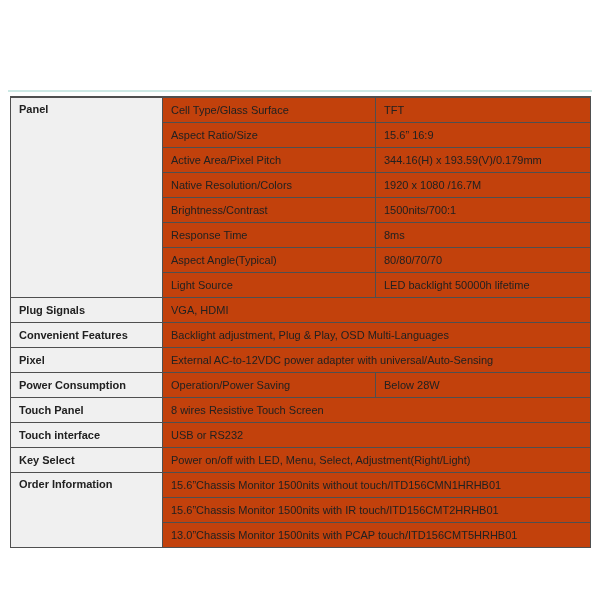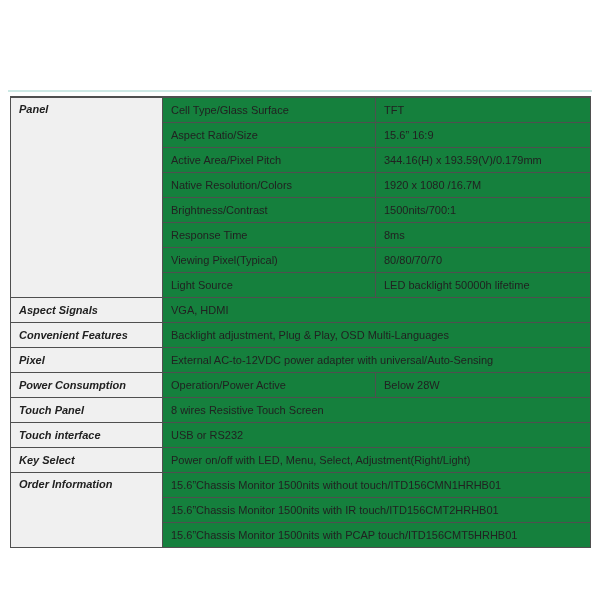--- a/index.html
+++ b/index.html
@@ -34,26 +34,25 @@
     font-size: 11px;
     line-height: 1.2;
   }
   table.spec td {
     border: 1px solid #4f4f4f;
     padding: 3px 8px 2px 8px;
     height: 19px;
     vertical-align: middle;
     white-space: nowrap;
     overflow: hidden;
-    background: #15803d;
+    background: #c2410c;
   }
   table.spec td.label {
     font-weight: bold;
     background: #f0f0f0;
-    font-style: italic;
   }
   table.spec td.span-top {
     vertical-align: top;
     padding-top: 5px;
   }
   table.spec { border-top: 2px solid #4f4f4f; }
   col.c1 { width: 152px; }
   col.c2 { width: 213px; }
   col.c3 { width: 215px; }
 </style>
@@ -90,46 +89,46 @@
       </tr>
       <tr>
         <td>Brightness/Contrast</td>
         <td>1500nits/700:1</td>
       </tr>
       <tr>
         <td>Response Time</td>
         <td>8ms</td>
       </tr>
       <tr>
-        <td>Viewing Pixel(Typical)</td>
+        <td>Aspect Angle(Typical)</td>
         <td>80/80/70/70</td>
       </tr>
       <tr>
         <td>Light Source</td>
         <td>LED backlight 50000h lifetime</td>
       </tr>
 
       <tr>
-        <td class="label">Aspect Signals</td>
+        <td class="label">Plug Signals</td>
         <td colspan="2">VGA, HDMI</td>
       </tr>
 
       <tr>
         <td class="label">Convenient Features</td>
         <td colspan="2">Backlight adjustment, Plug &amp; Play, OSD Multi-Languages</td>
       </tr>
 
       <tr>
         <td class="label">Pixel</td>
         <td colspan="2">External AC-to-12VDC power adapter with universal/Auto-Sensing</td>
       </tr>
 
       <tr>
         <td class="label">Power Consumption</td>
-        <td>Operation/Power Active</td>
+        <td>Operation/Power Saving</td>
         <td>Below 28W</td>
       </tr>
 
       <tr>
         <td class="label">Touch Panel</td>
         <td colspan="2">8 wires Resistive Touch Screen</td>
       </tr>
 
       <tr>
         <td class="label">Touch interface</td>
@@ -142,18 +141,18 @@
       </tr>
 
       <tr>
         <td class="label span-top" rowspan="3">Order Information</td>
         <td colspan="2">15.6”Chassis Monitor 1500nits without touch/ITD156CMN1HRHB01</td>
       </tr>
       <tr>
         <td colspan="2">15.6”Chassis Monitor 1500nits with IR touch/ITD156CMT2HRHB01</td>
       </tr>
       <tr>
-        <td colspan="2">15.6”Chassis Monitor 1500nits with PCAP touch/ITD156CMT5HRHB01</td>
+        <td colspan="2">13.0”Chassis Monitor 1500nits with PCAP touch/ITD156CMT5HRHB01</td>
       </tr>
     </tbody>
   </table>
 
 </div>
 
 </body></html>

